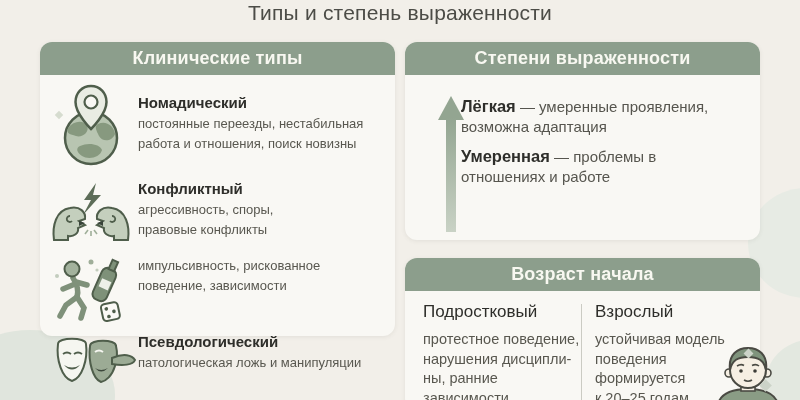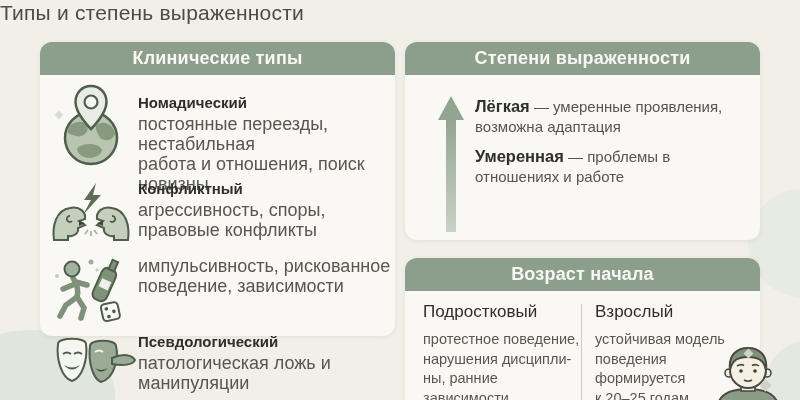--- a/index.html
+++ b/index.html
@@ -10,43 +10,43 @@
 
   
   .blob { position:absolute; border-radius:50%; z-index:0; }
   .blob-bl { left:-55px; top:330px; width:170px; height:130px; background:#e0e5dd; }
   .blob-r1 { left:748px; top:188px; width:115px; height:110px; background:#e7ebe4; }
   .blob-r2 { left:765px; top:340px; width:90px; height:90px; background:#e3e8e0; }
   .diamond { position:absolute; background:#ccd3c8; transform:rotate(45deg); z-index:3; }
   .d1 { left:745px; top:350px; width:7px; height:7px; }
   .d2 { left:761px; top:381px; width:9px; height:9px; }
 
-  .title { position:absolute; top:1px; left:0; width:800px; 
+  .title { position:absolute; top:1px; left:0; width:800px; text-align:center;
            font-size:21px; font-weight:500; color:#4c4c47; letter-spacing:.2px; z-index:2; }
 
   .panel { position:absolute; background:#f9f8f4; border-radius:12px;
            box-shadow:0 1px 4px rgba(90,90,80,.10); z-index:1; }
   .panel-header { height:33px; line-height:33px; background:#8c9e8c; color:#f8f8f1;
            font-size:18px; font-weight:bold; text-align:center;
            border-radius:12px 12px 0 0; letter-spacing:.2px; }
 
   .clinical { left:40px; top:42px; width:355px; height:294px; }
   .item { position:absolute; left:0; width:355px; }
   .item .icon { position:absolute; }
   .item-text { position:absolute; left:98px; top:0; }
   .item-title { font-size:15px; font-weight:bold; color:#2e2e2a; margin-bottom:3px; }
-  .item-desc { font-size:18px; line-height:20px; color:#58574f; }
+  .item-desc { font-size:13px; line-height:20px; color:#58574f; }
   .row1 { top:42px; }  .row1 .icon { left:14px; top:0; }   .row1 .item-text { top:10px; }
   .row2 { top:134px; } .row2 .icon { left:10px; top:6px; } .row2 .item-text { top:4px; }
   .row3 { top:210px; } .row3 .icon { left:8px;  top:4px; } .row3 .item-text { top:4px; }
   .row4 { top:286px; } .row4 .icon { left:12px; top:8px; } .row4 .item-text { top:5px; }
 
   .severity { left:405px; top:42px; width:355px; height:198px; }
   .sev-arrow { position:absolute; left:33px; top:54px; }
-  .sev-item { position:absolute; left:70px; width:262px; font-size:15px;
+  .sev-item { position:absolute; left:56px; width:262px; font-size:15px;
               line-height:20px; color:#56554e; }
   .sev-item b { font-size:16.5px; color:#2e2e2a; }
   .sev1 { top:54px; } .sev2 { top:104px; } .sev3 { top:156px; }
 
   .onset { left:405px; top:258px; width:355px; height:152px; }
   .col { position:absolute; }
   .col-title { font-size:17px; font-weight:normal; color:#2e2e2a; margin-bottom:8px; }
   .col-line { font-size:14.5px; line-height:19.5px; color:#58574f; }
   .col-teen  { left:18px;  top:44px; width:160px; }
   .col-adult { left:190px; top:44px; width:130px; }

